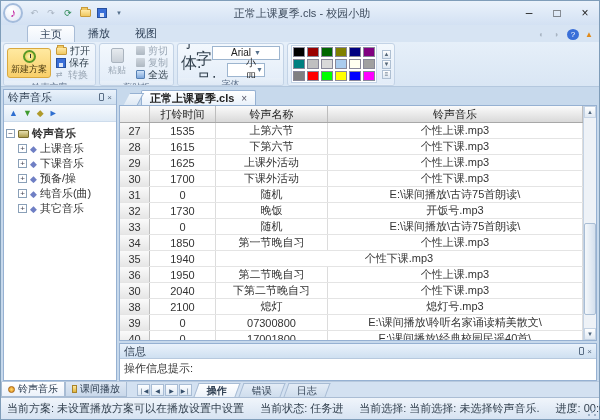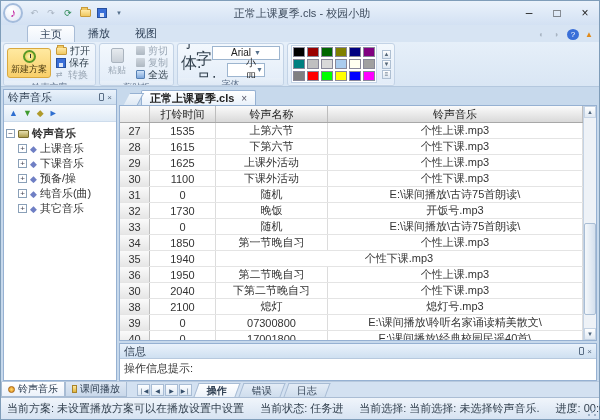--- a/index.html
+++ b/index.html
@@ -338,21 +338,21 @@
                 <div class="c3">个性下课.mp3</div>
               </div>
               <div class="trow">
                 <div class="c0">29</div>
                 <div class="c1">1625</div>
                 <div class="c2">上课外活动</div>
                 <div class="c3">个性上课.mp3</div>
               </div>
               <div class="trow">
                 <div class="c0">30</div>
-                <div class="c1">1100</div>
+                <div class="c1">1700</div>
                 <div class="c2">下课外活动</div>
                 <div class="c3">个性下课.mp3</div>
               </div>
               <div class="trow">
                 <div class="c0">31</div>
                 <div class="c1">0</div>
                 <div class="c2">随机</div>
                 <div class="c3">E:\课间播放\古诗75首朗读\</div>
               </div>
               <div class="trow">

